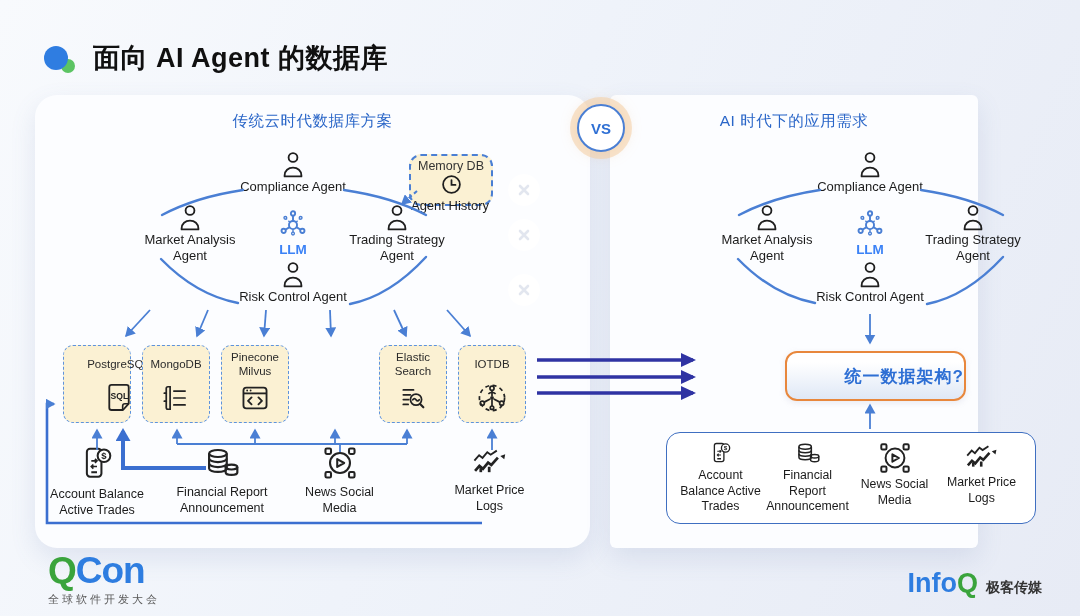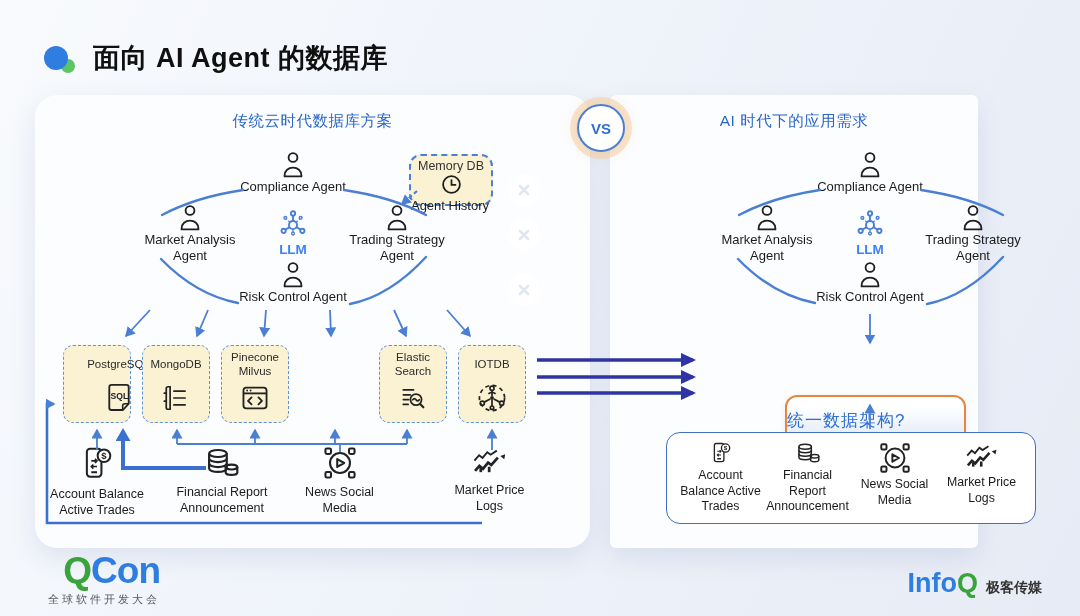--- a/index.html
+++ b/index.html
@@ -25,28 +25,28 @@
   .memory-box{position:absolute;width:84px;height:52px;background:#fbf1d3;border:2px dashed #4a7fd4;border-radius:12px;display:flex;flex-direction:column;align-items:center;padding-top:3px;box-sizing:border-box;font-size:12.5px;color:#333;}
   .memory-caption{position:absolute;text-align:center;font-size:13px;color:#1b1b1b;}
   
   .db-box{position:absolute;width:68px;height:78px;background:#fbf1d3;border:1.6px dashed #5d93dd;border-radius:10px;display:flex;flex-direction:column;align-items:center;padding:5px 2px 4px;box-sizing:border-box;}
   .db-name{font-size:11.5px;line-height:1.18;text-align:center;color:#2b2b2b;min-height:27px;display:flex;flex-direction:column;justify-content:center;}
   .db-icon{flex:1;display:flex;align-items:center;justify-content:center;}
   .misspell{text-decoration:underline;text-decoration-style:wavy;text-decoration-color:#e84b3a;text-decoration-thickness:1px;text-underline-offset:2px;}
   
   .src{position:absolute;display:flex;flex-direction:column;align-items:center;gap:3px;text-align:center;font-size:12.5px;line-height:1.3;color:#1b1b1b;}
   
-  .unified-box{position:absolute;left:175px;top:256px;width:177px;height:46px;border:2.2px solid #e8873c;border-radius:12px;background:linear-gradient(180deg,#ffffff 20%,#dfe8f6 100%);display:flex;align-items:center;justify-content:flex-start;font-size:17px;font-weight:400;color:#2e6fd4;letter-spacing:1px;box-shadow:0 2px 6px rgba(150,150,180,.18);margin-top:44px;}
+  .unified-box{position:absolute;left:175px;top:256px;width:177px;height:46px;border:2.2px solid #e8873c;border-radius:12px;background:linear-gradient(180deg,#ffffff 20%,#dfe8f6 100%);display:flex;align-items:center;justify-content:flex-end;font-size:17px;font-weight:700;color:#2e6fd4;letter-spacing:1px;box-shadow:0 2px 6px rgba(150,150,180,.18);}
   .src-container{position:absolute;left:56px;top:337px;width:370px;height:92px;background:#fff;border:1.6px solid #3f6fc1;border-radius:14px;display:flex;justify-content:space-between;padding:8px 10px;box-sizing:border-box;}
   .rsrc{width:96px;display:flex;flex-direction:column;align-items:center;gap:2px;font-size:12.3px;line-height:1.28;text-align:center;color:#1b1b1b;}
   
   .overlay{position:absolute;left:0;top:0;width:1080px;height:616px;pointer-events:none;z-index:5;}
   .wm{position:absolute;width:32px;height:32px;border-radius:50%;background:rgba(255,255,255,.82);display:flex;align-items:center;justify-content:center;z-index:4;}
   
-  .qcon{position:absolute;left:48px;top:552px;display:flex;flex-direction:column;text-align:right;}
+  .qcon{position:absolute;left:48px;top:552px;display:flex;flex-direction:column;}
   .qcon-word{font-size:37px;font-weight:800;letter-spacing:-1px;line-height:1;}
   .qcon-q{color:#3aa43c;}
   .qcon-con{color:#2e7de0;}
   .qcon-sub{font-size:11px;color:#5a5a5a;letter-spacing:3px;margin-top:3px;}
   .infoq{position:absolute;right:38px;top:570px;display:flex;align-items:baseline;gap:8px;}
   .infoq-word{font-size:27px;font-weight:700;line-height:1;}
   .infoq-info{color:#2e7de0;}
   .infoq-q{color:#3aa43c;}
   .infoq-brand{font-size:14px;font-weight:600;color:#333;}
 </style>

